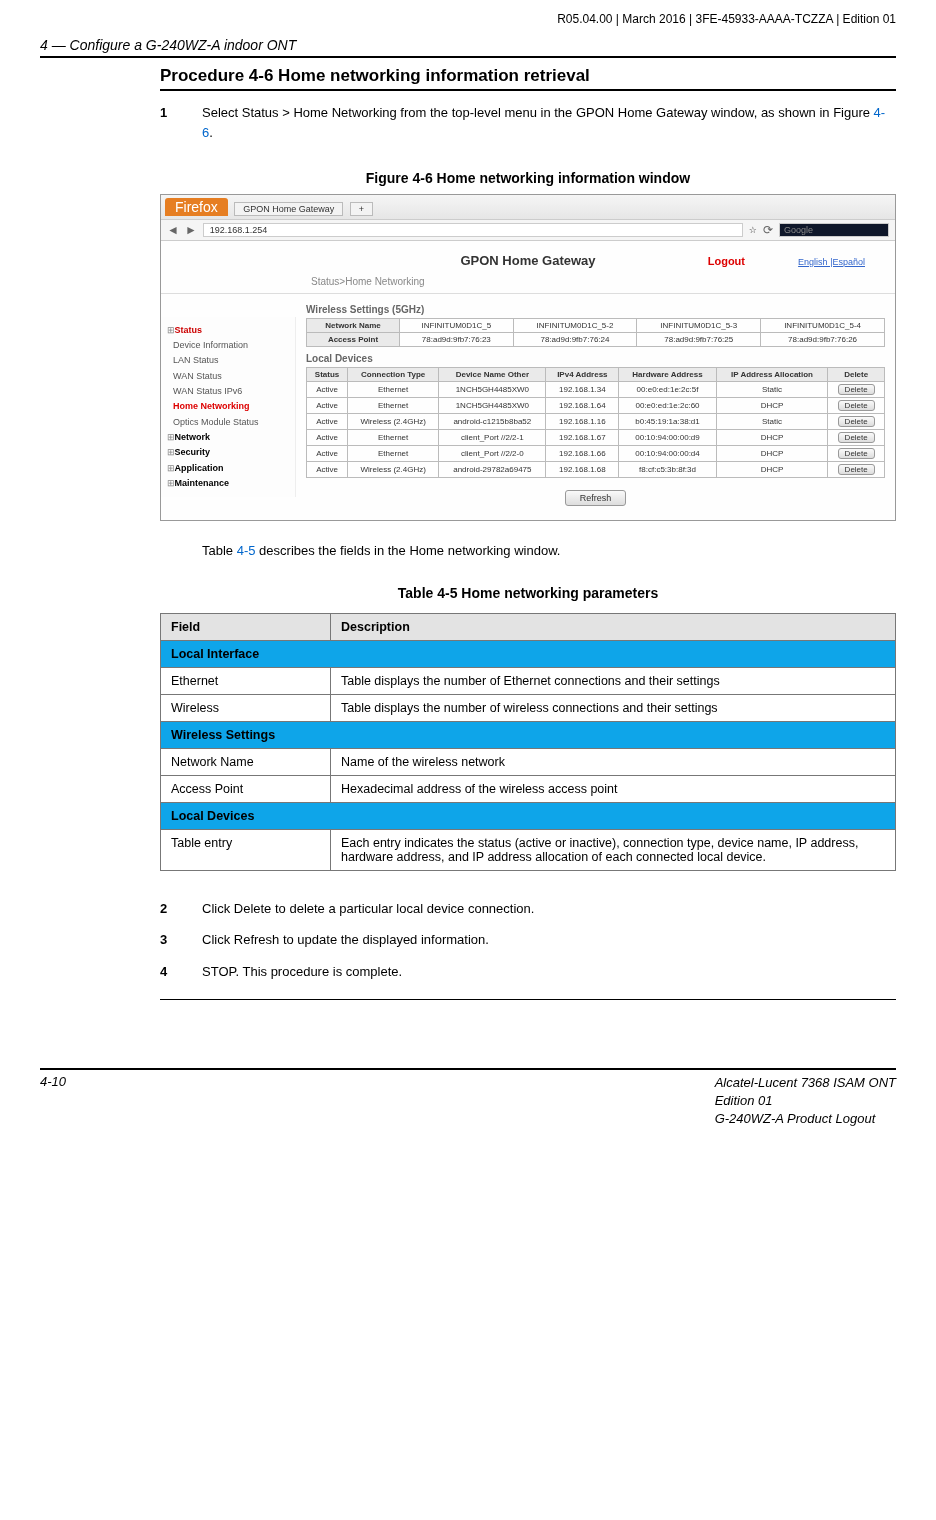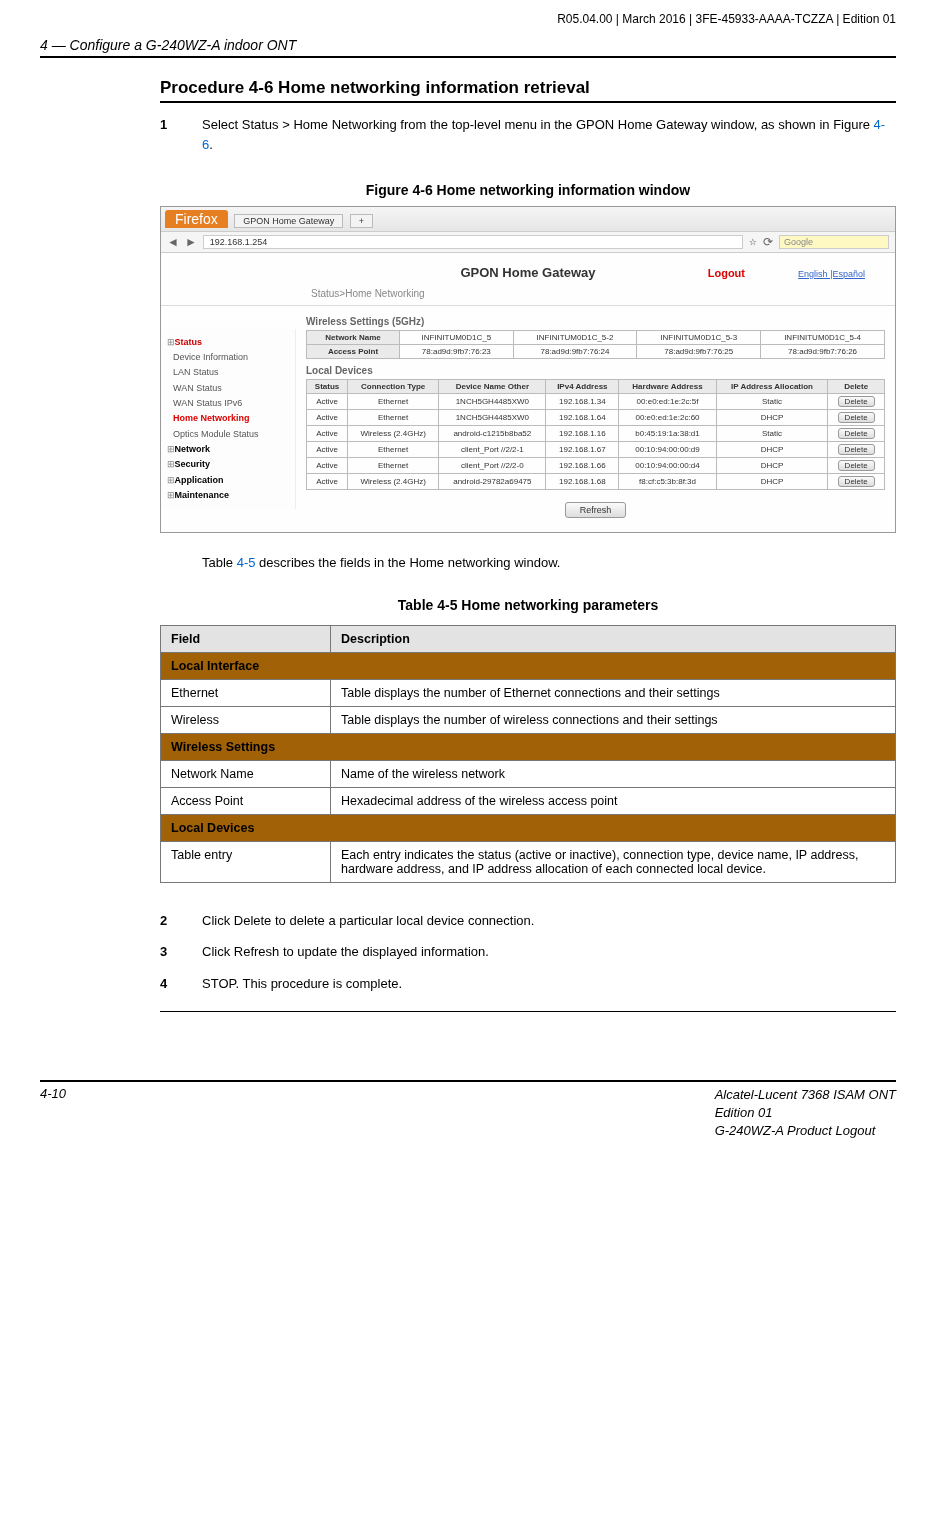--- a/index.html
+++ b/index.html
@@ -17,21 +17,21 @@
   .top-header {
     text-align: right;
     font-size: 12px;
     padding: 2px 0 8px;
   }
   .chapter-bar {
     border-bottom: 2px solid #000;
     padding: 3px 0;
     font-style: italic;
     font-size: 14px;
-    margin-bottom: 20px;
+    margin-bottom: 8px;
   }
   .content {
     margin-left: 120px;
   }
   .proc-title {
     font-weight: bold;
     font-size: 17px;
     border-bottom: 2px solid #000;
     padding-bottom: 3px;
     margin-bottom: 12px;
@@ -95,21 +95,21 @@
   .nav-btn { color: #666; font-size: 12px; }
   .addr {
     flex: 1;
     background: #fff;
     border: 1px solid #ccc;
     padding: 1px 6px;
     font-size: 9px;
   }
   .search {
     width: 110px;
-    background: #fef9c3;
+    background: #0f172a;
     border: 1px solid #ccc;
     padding: 1px 4px;
     color: #888;
     font-size: 9px;
   }
   .gw-header {
     text-align: center;
     padding: 12px 0 6px;
     position: relative;
   }
@@ -165,21 +165,21 @@
     font-size: 12.5px;
     margin-bottom: 28px;
   }
   .param-table th, .param-table td {
     border: 1px solid #777;
     padding: 6px 10px;
     text-align: left;
     vertical-align: top;
   }
   .param-table th { background: #e3e3e3; font-weight: bold; }
-  .param-table .section-row td { background: #a16207; font-weight: bold; }
+  .param-table .section-row td { background: #0ea5e9; font-weight: bold; }
   .end-rule { border: none; border-top: 1.5px solid #000; margin: 18px 0 0 0; }
   .footer {
     border-top: 2px solid #000;
     margin-top: 68px;
     padding-top: 4px;
     display: flex;
     justify-content: space-between;
     font-style: italic;
     font-size: 13px;
   }

